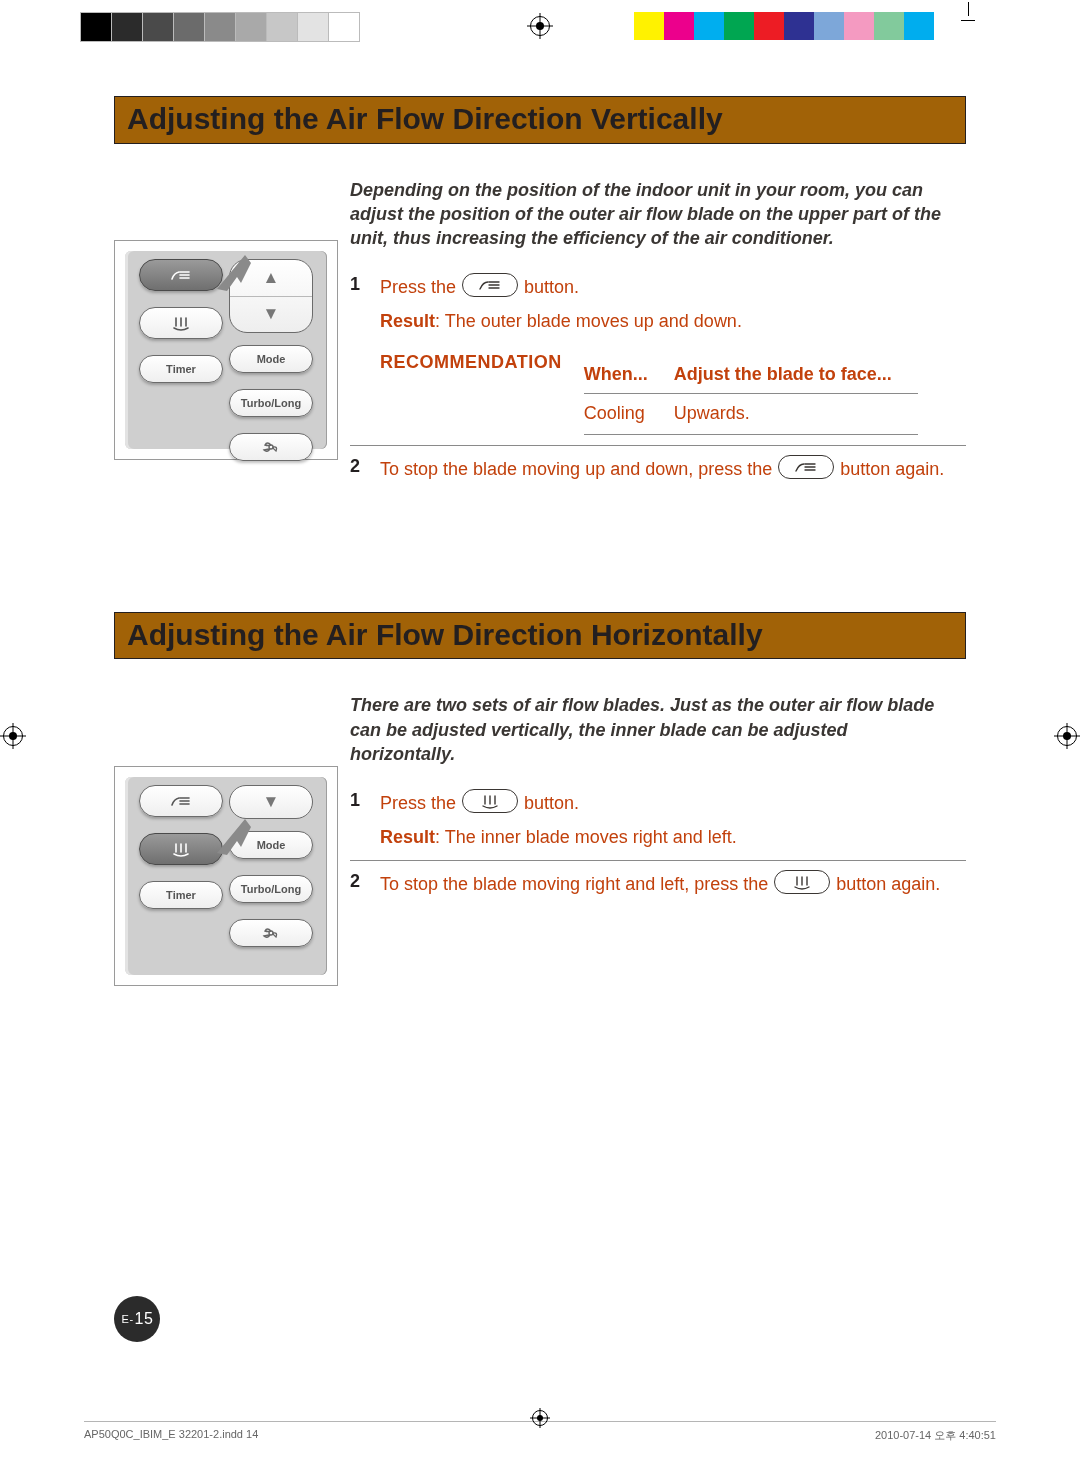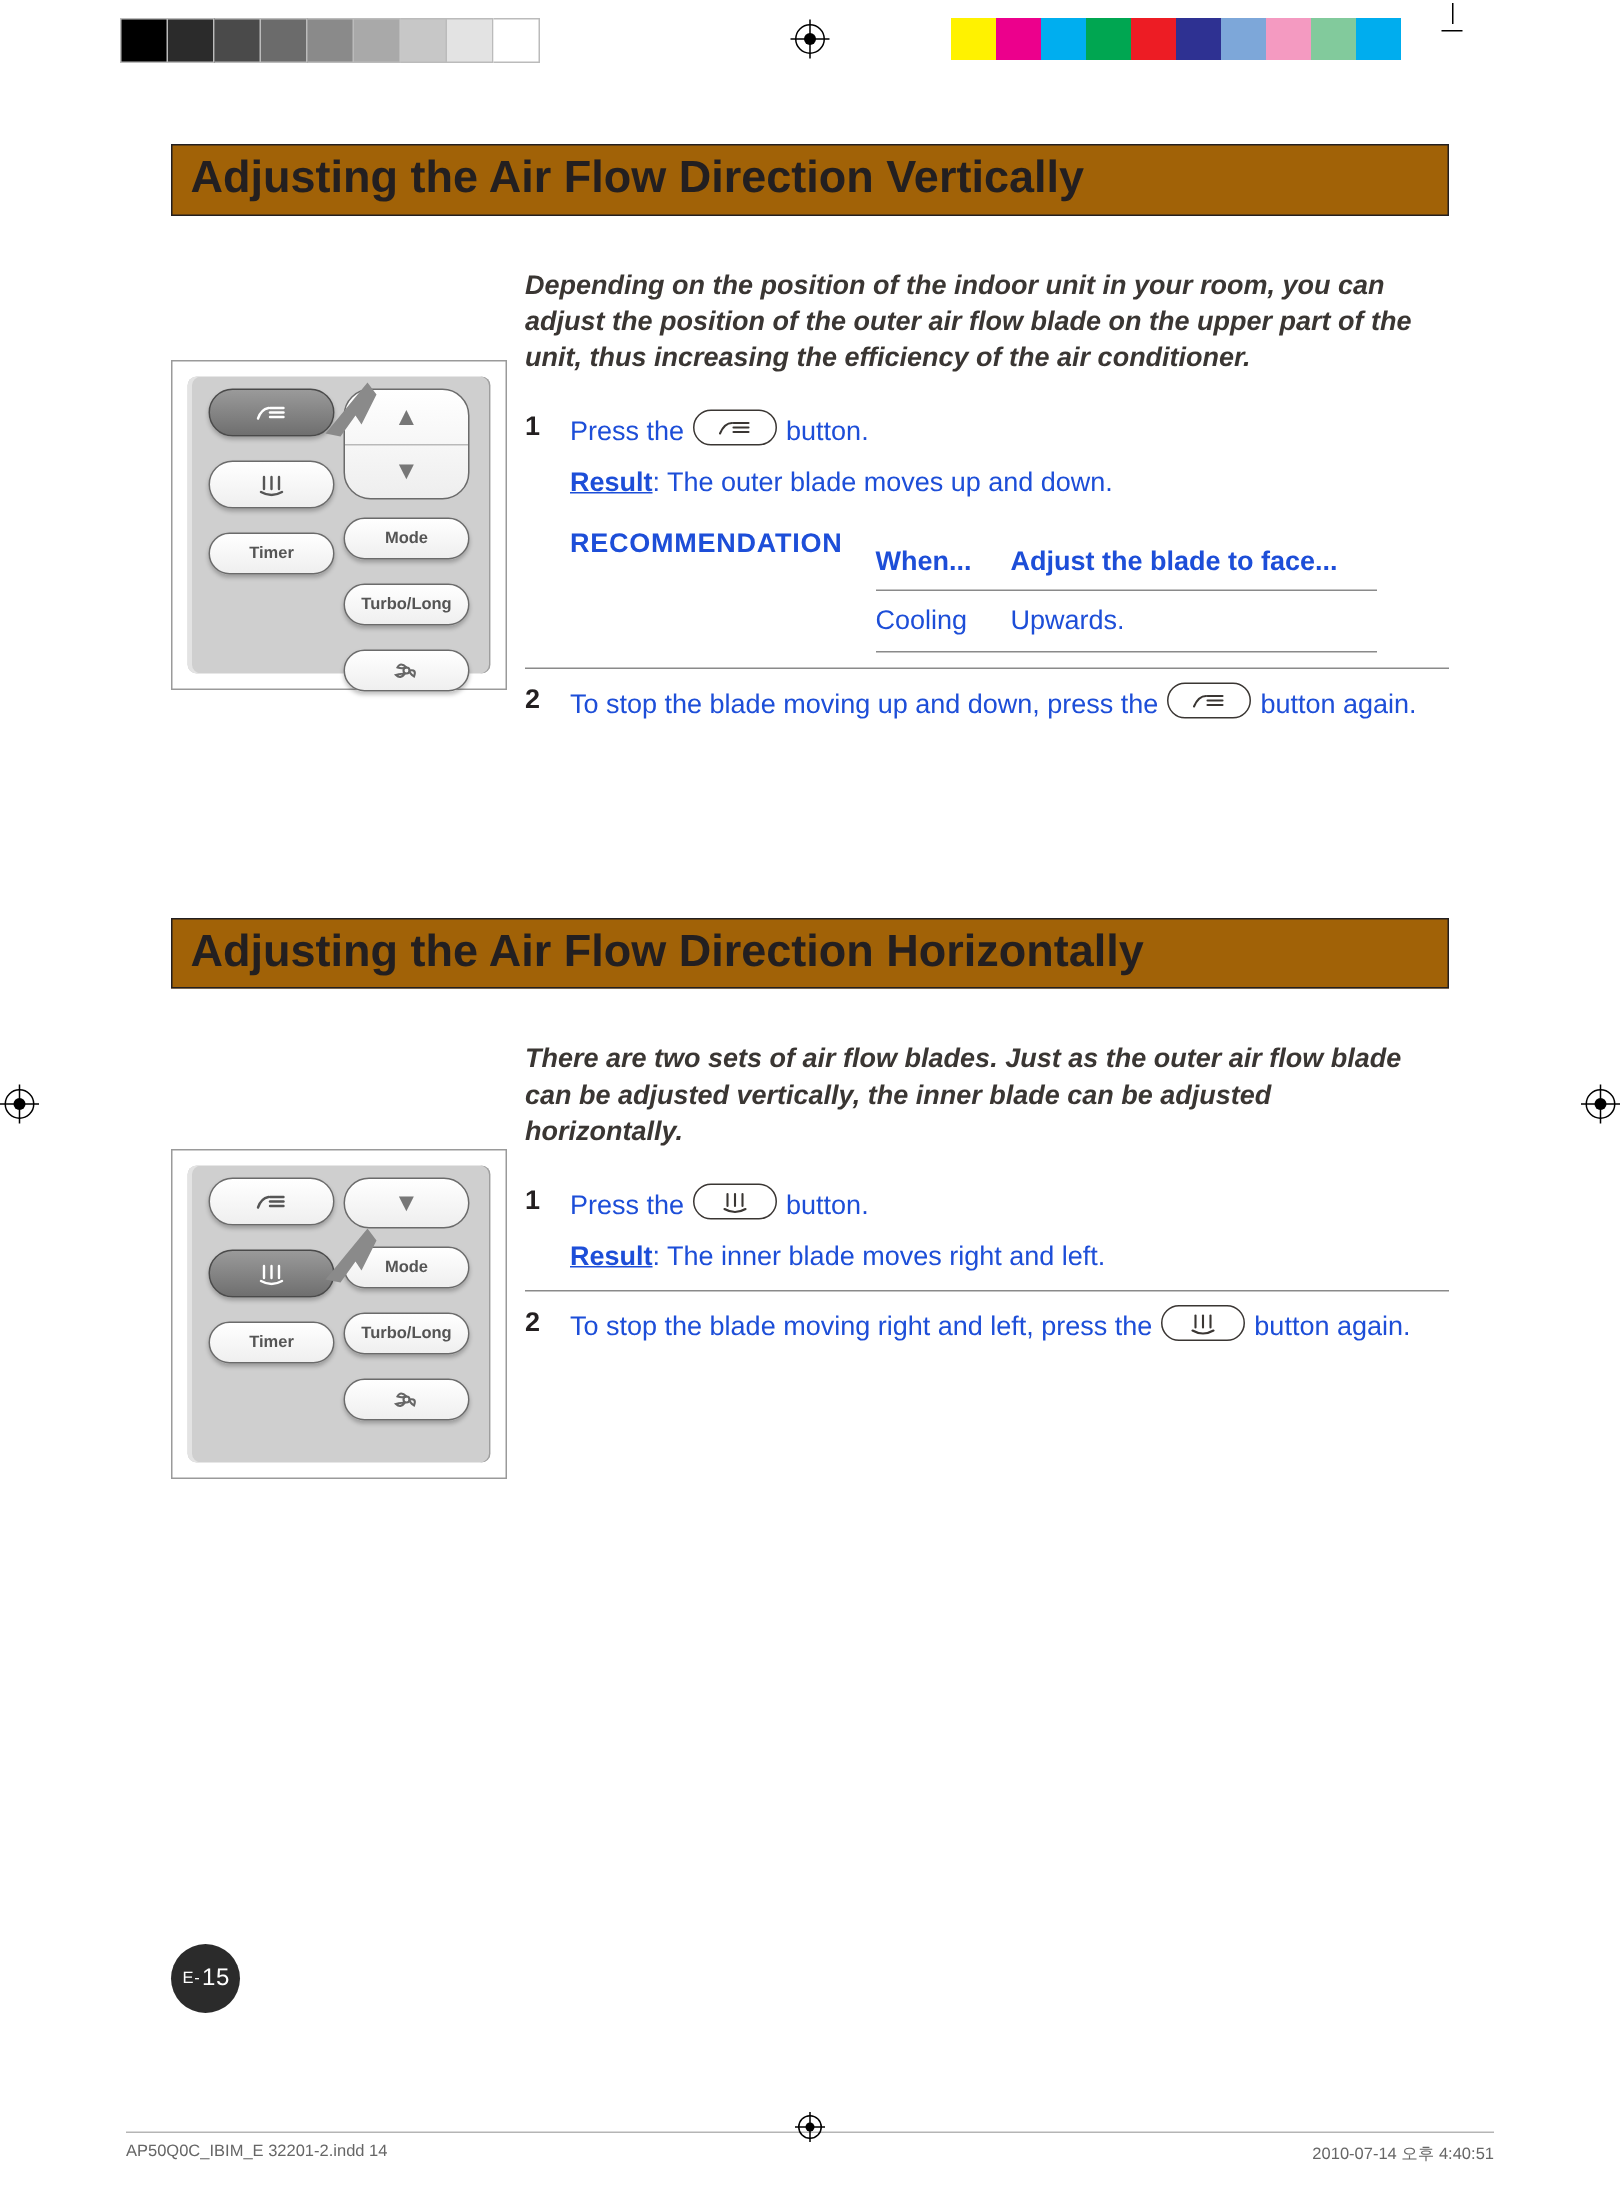--- a/index.html
+++ b/index.html
@@ -28,23 +28,23 @@
 
   
   .content{position:absolute;left:114px;right:114px;top:96px;bottom:90px}
   .heading{border:1px solid #231f20;padding:6px 12px 8px;background:#a16207;font-weight:700;font-size:30px;line-height:1.05}
   .intro{margin:34px 0 14px 236px;font-style:italic;font-weight:700;font-size:18px;line-height:1.35;color:#3a3633;max-width:600px}
 
   .steps{margin-left:236px}
   .step{display:flex;gap:14px;padding:10px 0;border-bottom:1px solid #8a8a8a}
   .step:last-child{border-bottom:none}
   .stepnum{font-weight:700;font-size:18px;min-width:16px;color:#231f20}
-  .stepbody{flex:1;font-size:18px;line-height:1.45;color:#1d4ed8}
+  .stepbody{flex:1;font-size:18px;line-height:1.45;color:#c2410c}
   .stepbody .inline{display:inline-flex;align-items:center;gap:6px}
-  .stepbody b.ul{font-weight:700;text-decoration:underline}
+  .stepbody b.ul{font-weight:700;}
   .stepbody b.rec{font-weight:800;letter-spacing:.5px}
   .pillbtn{display:inline-flex;align-items:center;justify-content:center;width:54px;height:22px;border:1.5px solid #3a3633;border-radius:14px;vertical-align:middle;position:relative;top:-2px}
   .pillbtn svg{display:block}
 
   table.rec{border-collapse:collapse;margin-top:8px;font-size:18px}
   table.rec th{font-weight:700;text-align:left;padding:4px 26px 6px 0;border-bottom:1px solid #8a8a8a}
   table.rec td{padding:6px 26px 8px 0;border-bottom:1px solid #8a8a8a}
 
   
   .remote{position:absolute;left:0;width:224px;border:1px solid #9a9a9a;padding:10px;box-sizing:border-box;background:#fff}

